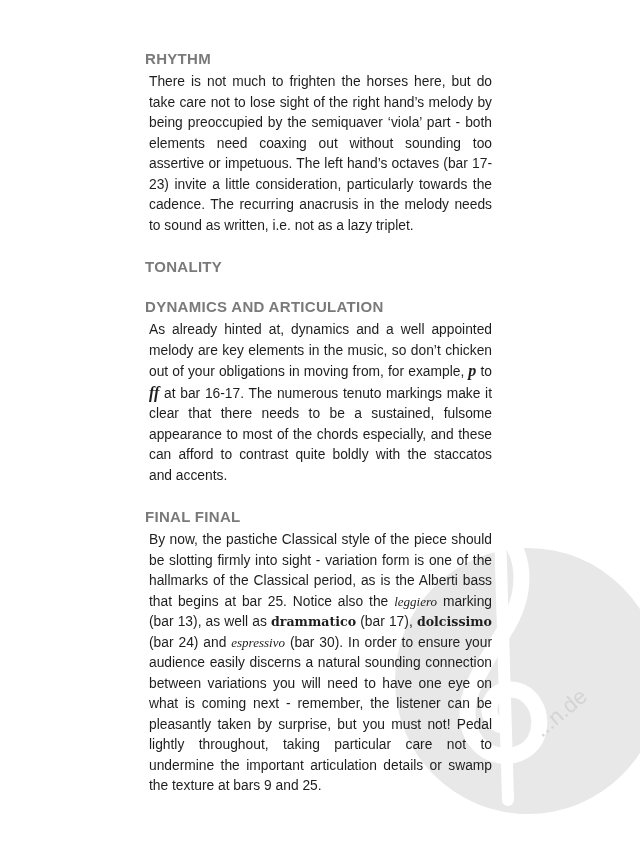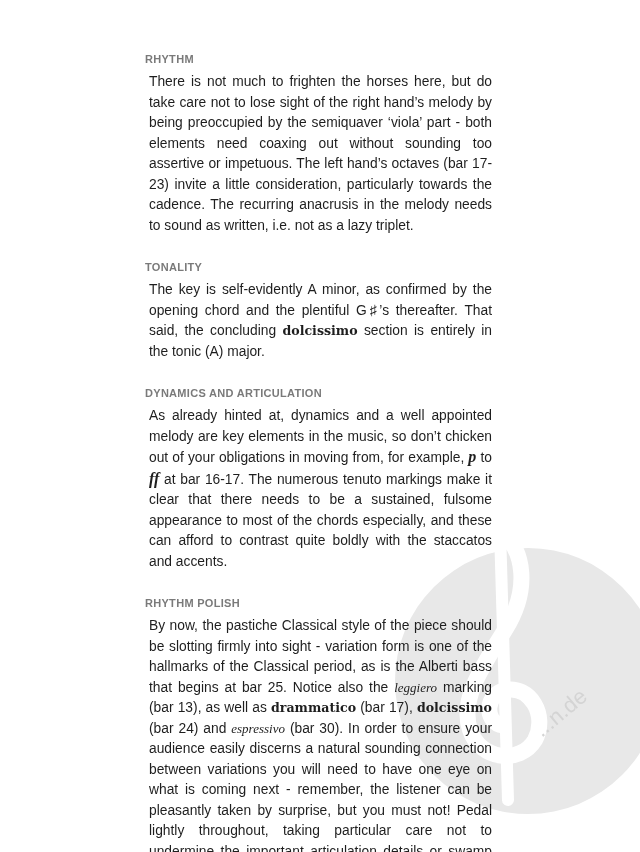--- a/index.html
+++ b/index.html
@@ -2,21 +2,21 @@
 <html><head>
 <meta charset="utf-8">
 <style>
   html, body { margin: 0; padding: 0; background: #ffffff; }
   body { width: 640px; height: 852px; position: relative; overflow: hidden; font-family: "Liberation Sans", sans-serif; }
   .watermark { position: absolute; left: 395px; top: 548px; width: 266px; height: 266px; border-radius: 50%; background: #e8e8e8; }
   .watermark-clef { position: absolute; left: 430px; top: 510px; width: 140px; height: 300px; }
   .watermark-text { position: absolute; left: 530px; top: 700px; color: #d4d4d4; font-size: 22px; transform: rotate(-40deg); font-family: "Liberation Sans", sans-serif; }
   .page { position: absolute; left: 145px; top: 50px; width: 351px; color: #1e1e1e; }
   .section { margin-bottom: 22px; }
-  .heading { color: #7a7a7a; font-size: 11px; font-weight: bold; letter-spacing: 0.3px; margin: 0 0 4px 0; line-height: 18px; }
+  .heading { color: #7a7a7a; font-size: 15px; font-weight: bold; letter-spacing: 0.3px; margin: 0 0 4px 0; line-height: 18px; }
   .body { font-size: 13.8px; line-height: 20.5px; text-align: justify; margin: 4px; }
   .serif-bold { font-family: "DejaVu Serif", serif; font-weight: bold; font-size: 12.6px; }
   .serif-it { font-family: "Liberation Serif", serif; font-style: italic; font-size: 13px; }
   .dyn { font-family: "Liberation Serif", serif; font-style: italic; font-weight: bold; font-size: 16px; }
   .u { }
 </style>
 </head>
 <body>
 
 <div class="watermark"></div>
@@ -28,26 +28,25 @@
 
 <div class="page">
 
   <div class="section">
     <h3 class="heading">RHYTHM</h3>
     <p class="body"><span>There is not much to frighten the horses here, but do take care not to lose sight of the right hand’s melody by being preoccupied by the semiquaver ‘viola’ part - both elements need coaxing out without sounding too assertive or impetuous. The left hand’s octaves (bar 17-23) invite a little consideration, particularly towards the cadence. The recurring anacrusis in the melody needs to sound as written, i.e. not as a lazy triplet.</span></p>
   </div>
 
   <div class="section">
     <h3 class="heading">TONALITY</h3>
-    <p class="body"><span>The key is self-evidently A minor, as confirmed by the opening chord and the plentiful G♯’s thereafter. That said, the concluding </span><span class="serif-bold">dolcissimo</span><span> section is entirely in the tonic (A) major.</span></p>
   </div>
 
   <div class="section">
     <h3 class="heading">DYNAMICS AND ARTICULATION</h3>
     <p class="body"><span>As already hinted at, dynamics and a well appointed melody are key elements in the music, so don’t chicken out of your obligations in moving from, for example, </span><span class="dyn">p</span><span> to </span><span class="dyn">ff</span><span> at bar 16-17. The numerous tenuto markings make it clear that there needs to be a sustained, fulsome appearance to most of the chords especially, and these can afford to contrast quite boldly with the staccatos and accents.</span></p>
   </div>
 
   <div class="section">
-    <h3 class="heading">RHYTHM POLISH</h3>
+    <h3 class="heading">FINAL FINAL</h3>
     <p class="body"><span>By now, the pastiche Classical style of the piece should be slotting firmly into sight - variation form is one of the hallmarks of the Classical period, as is the Alberti bass that begins at bar 25. Notice also the </span><span class="serif-it">leggiero</span><span> marking (bar 13), as well as </span><span class="serif-bold">drammatico</span><span> (bar 17), </span><span class="serif-bold">dolcissimo</span><span> (bar 24) and </span><span class="serif-it">espressivo</span><span> (bar 30). In order to ensure your audience easily discerns a natural sounding connection between variations you will need to have one eye on what is coming next - remember, the listener can be pleasantly taken by surprise, but </span><span class="u">you</span><span> must not! Pedal lightly throughout, taking particular care not to undermine the important articulation details or swamp the texture at bars 9 and 25.</span></p>
   </div>
 
 </div>
 
 </body></html>

